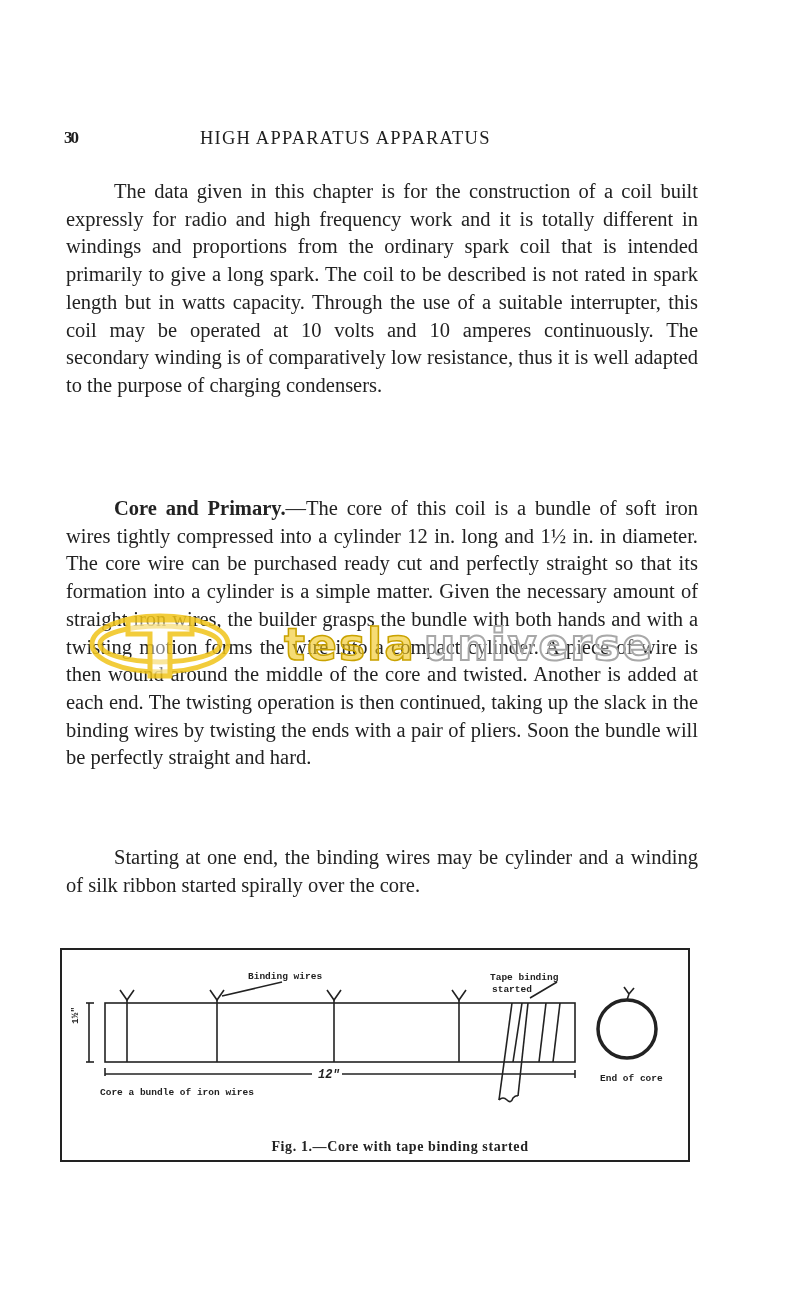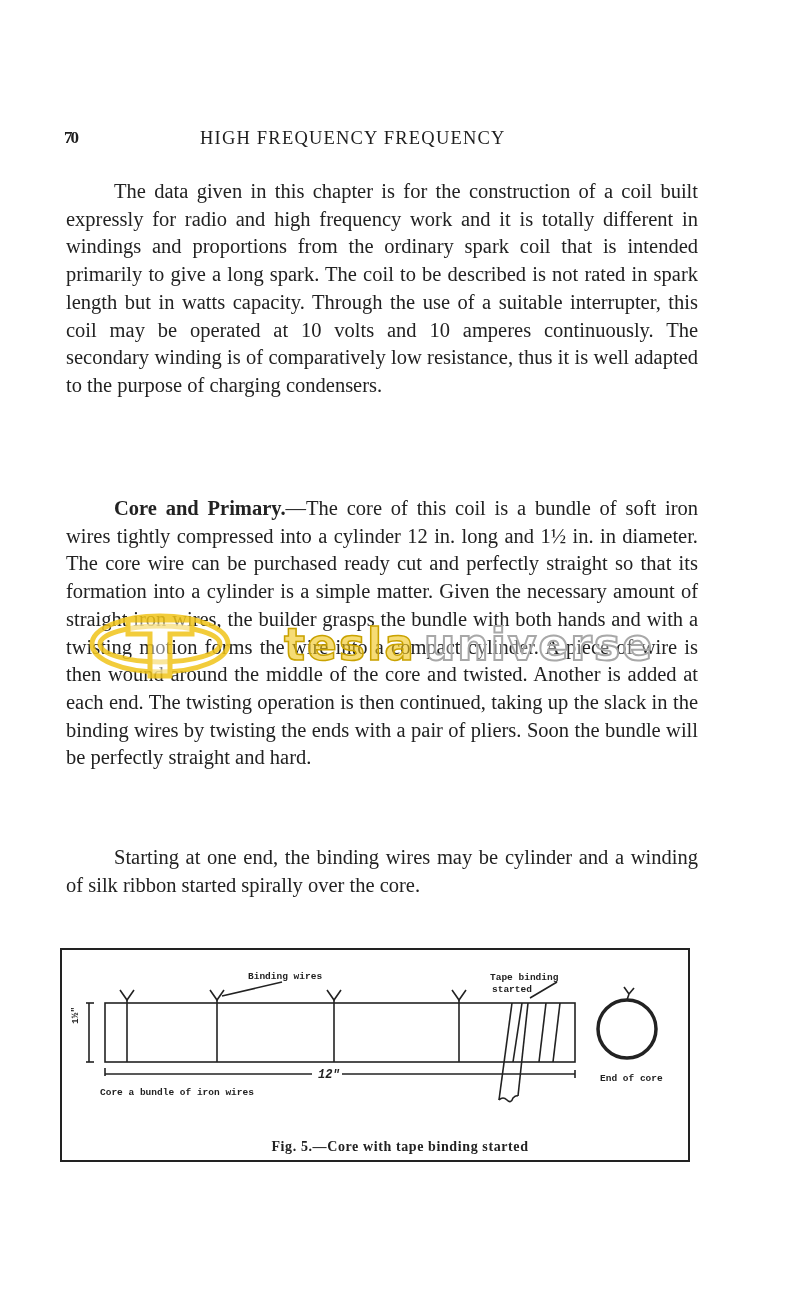--- a/index.html
+++ b/index.html
@@ -31,22 +31,22 @@
     .caption {
       position: absolute; left: 0; width: 800px; top: 1139px; text-align: center;
       font-size: 14px; font-weight: bold; letter-spacing: 0.6px; color: #222;
     }
     .watermark { position: absolute; left: 88px; top: 608px; width: 625px; height: 72px; pointer-events: none; }
     .wm-text { font-family: "DejaVu Sans", sans-serif; font-weight: bold; font-size: 44px; letter-spacing: 2px; }
   </style>
 </head>
 <body>
 
-<div class="page-number">70</div>
-<div class="running-head">HIGH FREQUENCY FREQUENCY</div>
+<div class="page-number">30</div>
+<div class="running-head">HIGH APPARATUS APPARATUS</div>
 
 <div class="body-text para1">
   <p>The data given in this chapter is for the construction of a coil built expressly for radio and high frequency work and it is totally different in windings and proportions from the ordinary spark coil that is intended primarily to give a long spark. The coil to be described is not rated in spark length but in watts capacity. Through the use of a suitable interrupter, this coil may be operated at 10 volts and 10 amperes continuously. The secondary winding is of comparatively low resistance, thus it is well adapted to the purpose of charging condensers.</p>
 </div>
 
 <div class="body-text para2">
   <p><span class="run-in">Core and Primary.</span><span>—The core of this coil is a bundle of soft iron wires tightly compressed into a cylinder 12 in. long and 1½ in. in diameter. The core wire can be purchased ready cut and perfectly straight so that its formation into a cylinder is a simple matter. Given the necessary amount of straight iron wires, the builder grasps the bundle with both hands and with a twisting motion forms the wire into a compact cylinder. A piece of wire is then wound around the middle of the core and twisted. Another is added at each end. The twisting operation is then continued, taking up the slack in the binding wires by twisting the ends with a pair of pliers. Soon the bundle will be perfectly straight and hard.</span></p>
 </div>
 
 <div class="body-text para3">
@@ -101,21 +101,21 @@
     <text class="fig-label" x="186" y="29">Binding wires</text>
     <text class="fig-label" x="428" y="30">Tape binding</text>
     <text class="fig-label" x="430" y="42">started</text>
     <text class="fig-label" x="16" y="74" transform="rotate(-90 16 74)">1½"</text>
     <text class="fig-label" x="256" y="128" style="font-size:12px;font-style:italic">12"</text>
     <text class="fig-label" x="38" y="145">Core a bundle of iron wires</text>
     <text class="fig-label" x="538" y="131">End of core</text>
   </svg>
 </div>
 
-<div class="caption">Fig. 5.—Core with tape binding started</div>
+<div class="caption">Fig. 1.—Core with tape binding started</div>
 
 <svg class="watermark" viewBox="0 0 625 72">
   <g fill="none" stroke="#f0c419" stroke-width="5" opacity="0.85">
     <ellipse cx="72" cy="36" rx="68" ry="28"></ellipse>
     <ellipse cx="72" cy="36" rx="60" ry="18"></ellipse>
     <path d="M40,12 h64 v14 h-22 v42 h-20 v-42 h-22 z" fill="#ffffff" fill-opacity="0.5"></path>
   </g>
   <text class="wm-text" x="196" y="52" fill="#f0c419" fill-opacity="0.6" stroke="#c9a200" stroke-width="1.5">tesla</text>
   <text class="wm-text" x="336" y="52" fill="#ffffff" fill-opacity="0.3" stroke="#a8a8a8" stroke-width="2">universe</text>
 </svg>

